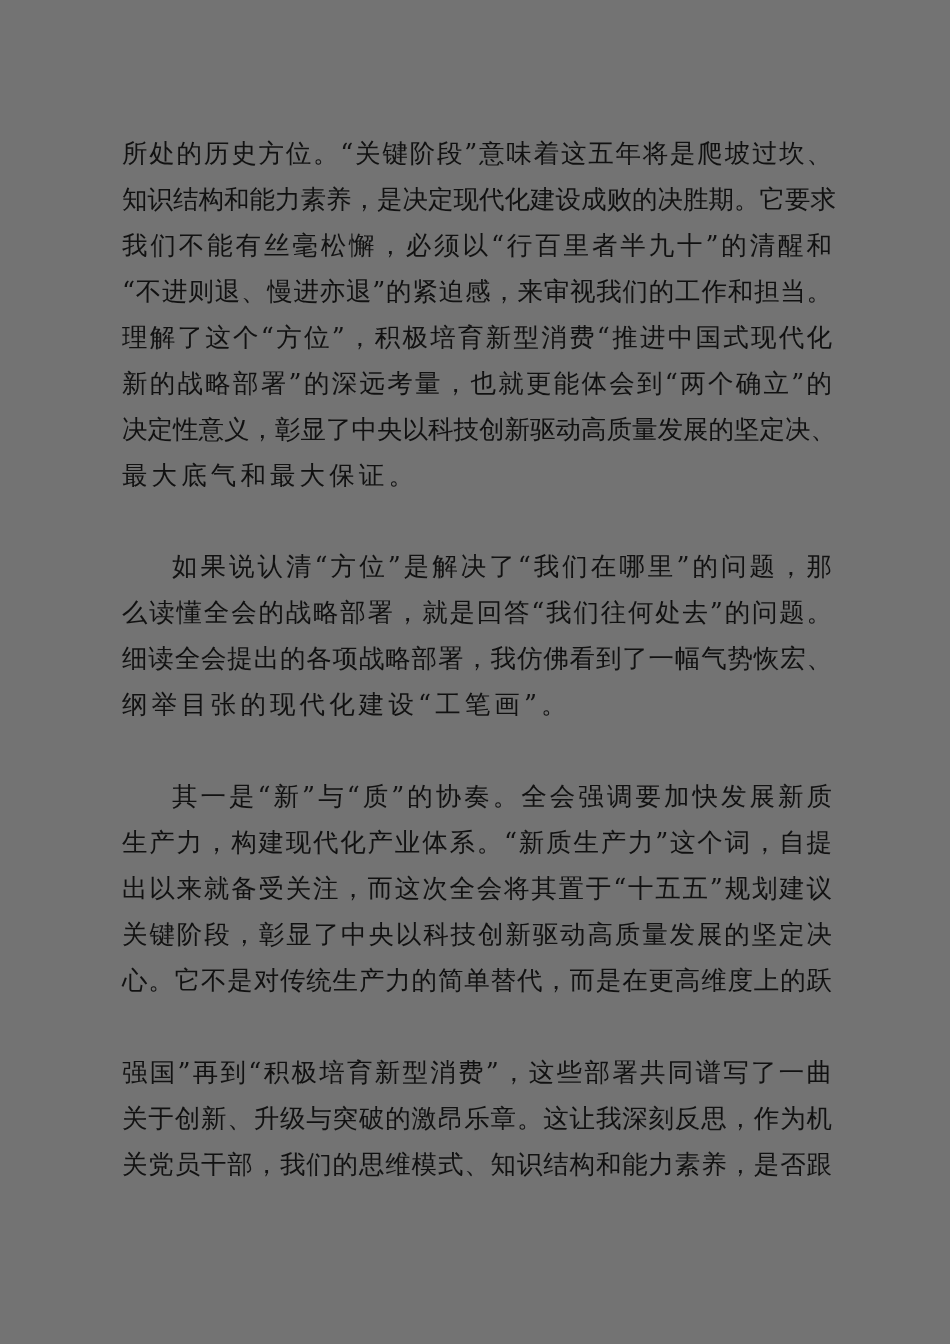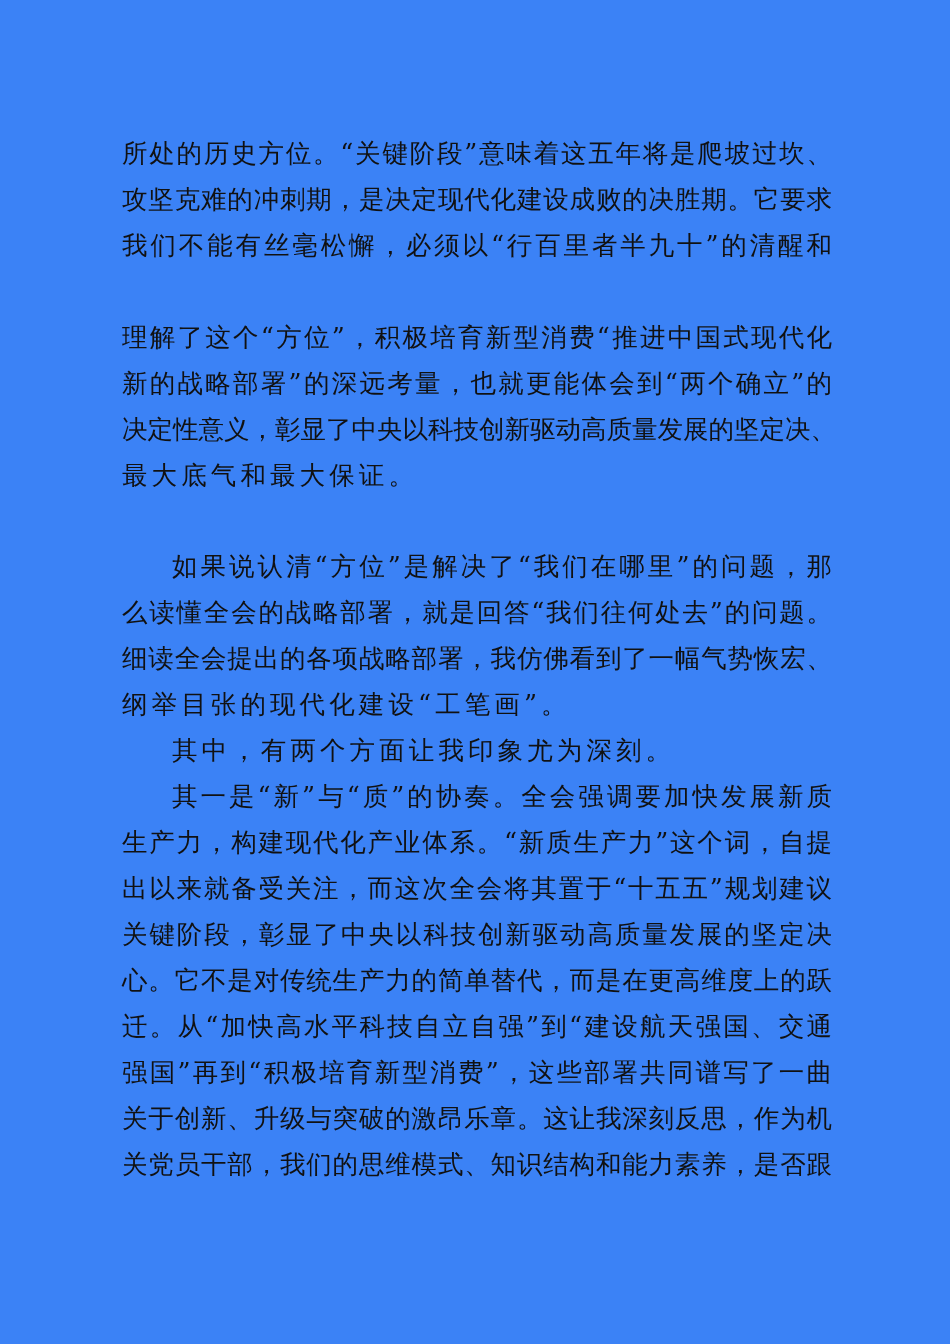--- a/index.html
+++ b/index.html
@@ -1,20 +1,20 @@
 <!DOCTYPE html>
 <html><head>
 <meta charset="utf-8">
 <style>
   html, body { margin: 0; padding: 0; background: #ffffff; }
   body { width: 950px; height: 1344px; position: relative; overflow: hidden; }
   .page {
     position: absolute;
     left: 0; top: 0; width: 950px; height: 1344px;
-    background: #3b82f6;
+    background: #737373;
   }
   .line {
     position: absolute;
     left: 122px;
     width: 710px;
     font-family: "DejaVu Serif", "Liberation Serif", serif;
     font-size: 25.5px;
     color: #111111;
     white-space: nowrap;
     letter-spacing: 4.1px;
@@ -27,37 +27,36 @@
     letter-spacing: 1.2px;
     left: 172px;
   }
   .indent { left: 172px; width: 660px; }
 </style>
 </head>
 <body>
 
 <div class="page">
   <div class="line justify" style="top:137px">所处的历史方位。“关键阶段”意味着这五年将是爬坡过坎、</div>
-  <div class="line justify" style="top:183px">攻坚克难的冲刺期，是决定现代化建设成败的决胜期。它要求</div>
+  <div class="line justify" style="top:183px">知识结构和能力素养，是决定现代化建设成败的决胜期。它要求</div>
   <div class="line justify" style="top:229px">我们不能有丝毫松懈，必须以“行百里者半九十”的清醒和</div>
+  <div class="line justify" style="top:275px">“不进则退、慢进亦退”的紧迫感，来审视我们的工作和担当。</div>
   <div class="line justify" style="top:321px">理解了这个“方位”，积极培育新型消费“推进中国式现代化</div>
   <div class="line justify" style="top:367px">新的战略部署”的深远考量，也就更能体会到“两个确立”的</div>
   <div class="line justify" style="top:413px">决定性意义，彰显了中央以科技创新驱动高质量发展的坚定决、</div>
   <div class="line" style="top:459px">最大底气和最大保证。</div>
 
 
   <div class="line justify indent" style="top:550px">如果说认清“方位”是解决了“我们在哪里”的问题，那</div>
   <div class="line justify" style="top:596px">么读懂全会的战略部署，就是回答“我们往何处去”的问题。</div>
   <div class="line justify" style="top:642px">细读全会提出的各项战略部署，我仿佛看到了一幅气势恢宏、</div>
   <div class="line" style="top:688px">纲举目张的现代化建设“工笔画”。</div>
 
-  <div class="line indent" style="top:734px">其中，有两个方面让我印象尤为深刻。</div>
 
   <div class="line justify indent" style="top:780px">其一是“新”与“质”的协奏。全会强调要加快发展新质</div>
   <div class="line justify" style="top:826px">生产力，构建现代化产业体系。“新质生产力”这个词，自提</div>
   <div class="line justify" style="top:872px">出以来就备受关注，而这次全会将其置于“十五五”规划建议</div>
   <div class="line justify" style="top:918px">关键阶段，彰显了中央以科技创新驱动高质量发展的坚定决</div>
   <div class="line justify" style="top:964px">心。它不是对传统生产力的简单替代，而是在更高维度上的跃</div>
-  <div class="line justify" style="top:1010px">迁。从“加快高水平科技自立自强”到“建设航天强国、交通</div>
   <div class="line justify" style="top:1102px">关于创新、升级与突破的激昂乐章。这让我深刻反思，作为机</div>
   <div class="line justify" style="top:1056px">强国”再到“积极培育新型消费”，这些部署共同谱写了一曲</div>
   <div class="line justify" style="top:1148px">关党员干部，我们的思维模式、知识结构和能力素养，是否跟</div>
 </div>
 
 </body></html>

